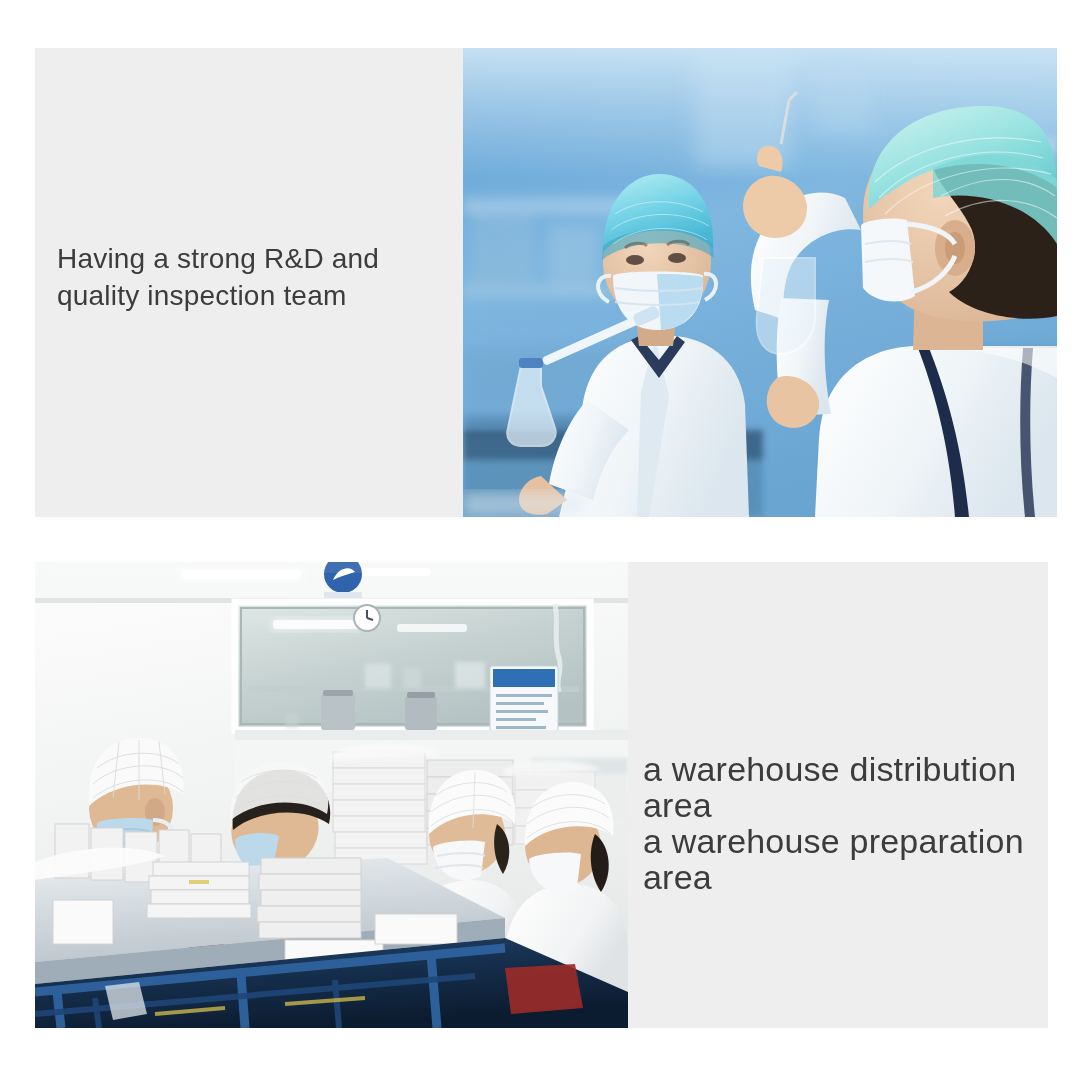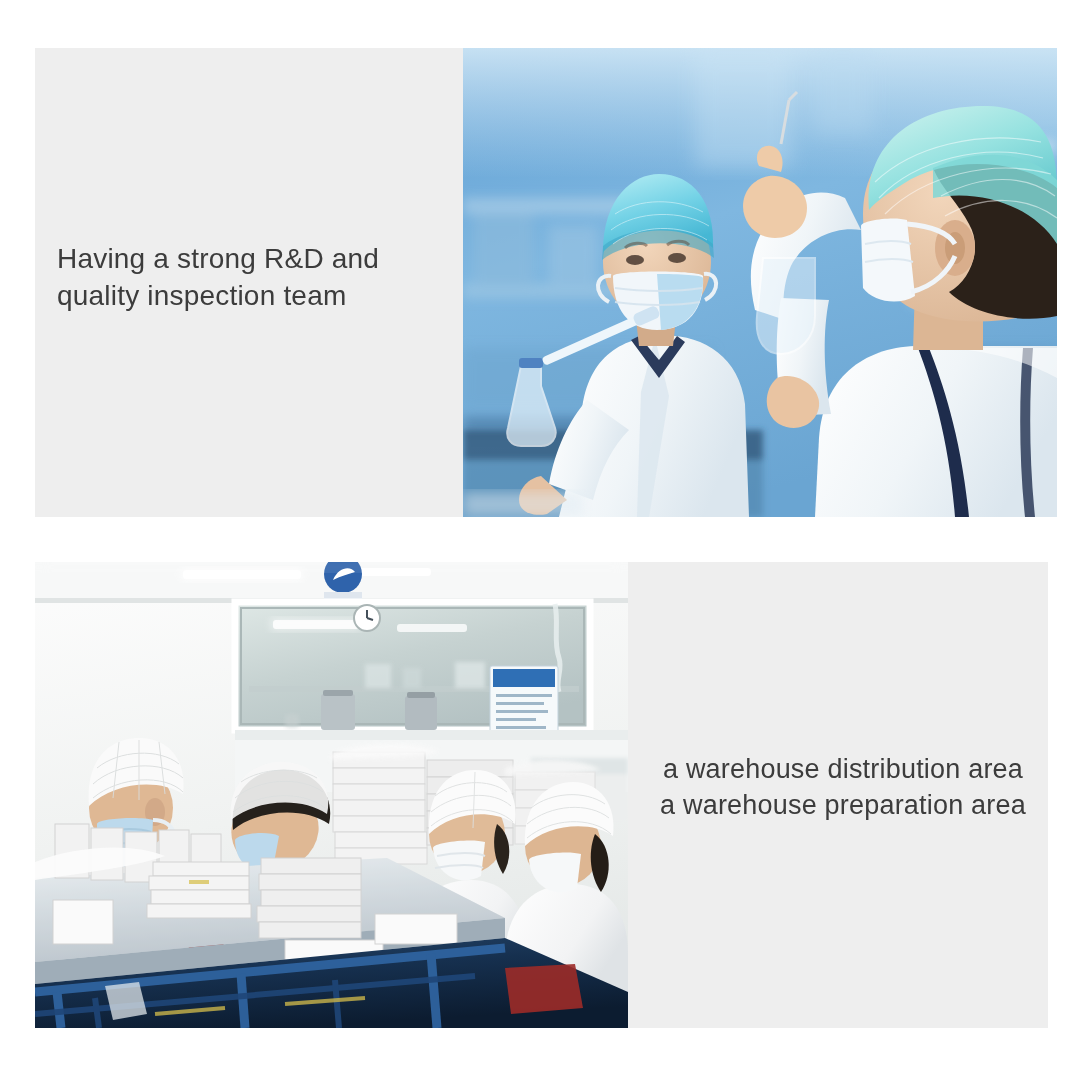--- a/index.html
+++ b/index.html
@@ -72,26 +72,25 @@
     overflow: hidden;
     background: #e9eef2;
   }
 
   .caption-bottom {
     position: absolute;
     left: 608px;
     top: 189px;
     width: 400px;
     color: #3c3c3c;
-    font-size: 27px;
+    font-size: 34px;
     line-height: 36px;
     font-weight: 400;
     letter-spacing: 0.2px;
     white-space: pre-line;
-    text-align: center;
   }
 
   .scene { position: absolute; inset: 0; }
   .scene svg { display: block; width: 100%; height: 100%; }
 </style>
 </head>
 <body>
 
 <div class="page">
 

